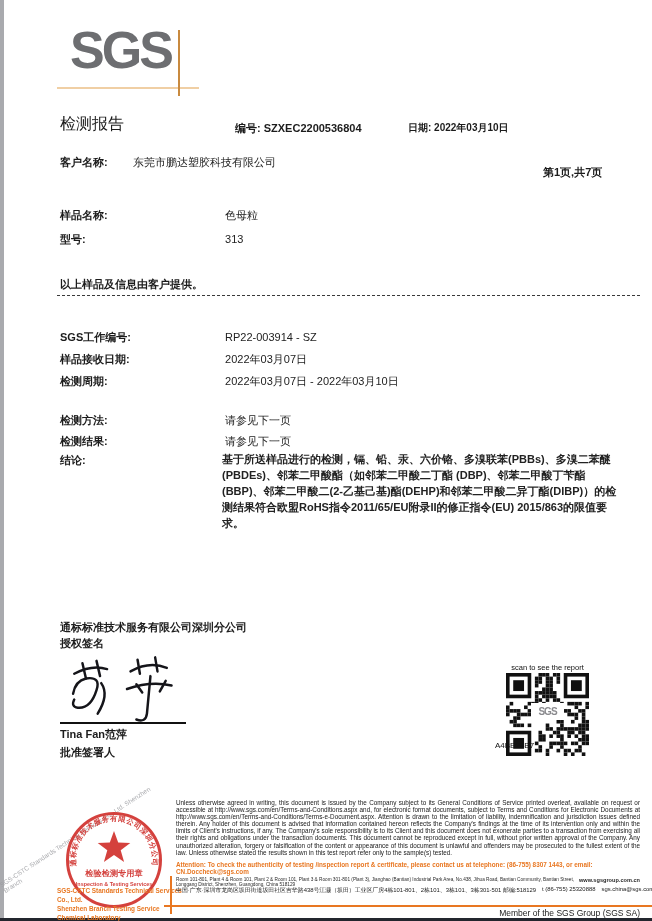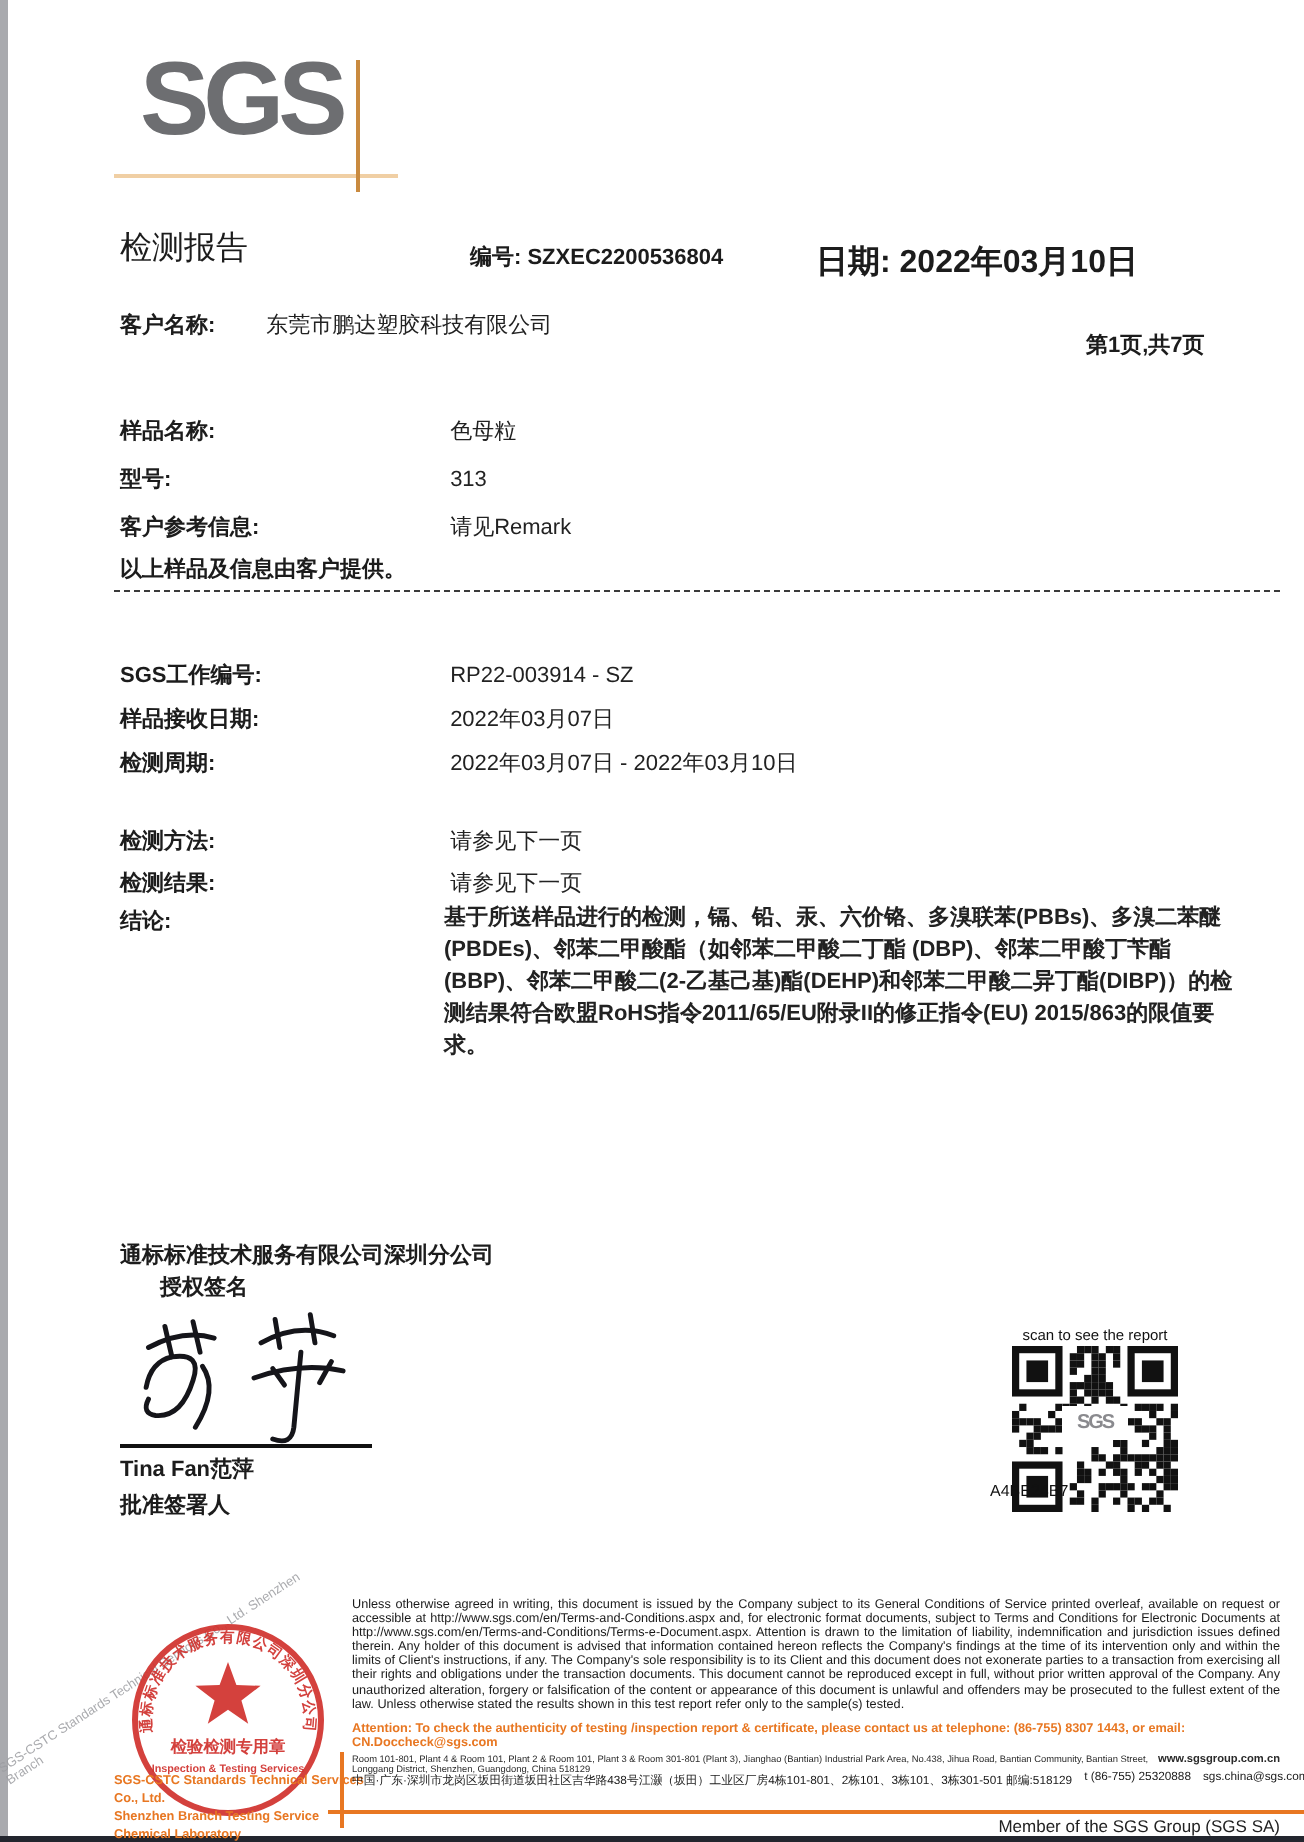--- a/index.html
+++ b/index.html
@@ -8,40 +8,40 @@
   .edge-left{position:absolute;left:0;top:0;width:4px;height:921px;background:#a9aaae;}
   .edge-bottom{position:absolute;left:0;top:918px;width:652px;height:3px;background:#23262e;}
 
   
   .logo{position:absolute;left:70px;top:24px;font-size:52px;font-weight:bold;color:#6d6e71;
         letter-spacing:-3px;line-height:1;}
   .logo-hline{position:absolute;left:57px;top:87px;width:142px;height:2px;background:#f0cf a4;background:#f0cfa4;}
   .logo-vline{position:absolute;left:178px;top:30px;width:2px;height:66px;background:#c98a3f;}
   .doc-title{position:absolute;left:60px;top:114px;font-size:16px;font-weight:normal;}
   .hdr-no{position:absolute;left:235px;top:121px;font-size:11px;font-weight:bold;}
-  .hdr-date{position:absolute;left:408px;top:121px;font-size:16px;font-weight:bold;}
+  .hdr-date{position:absolute;left:408px;top:121px;font-size:10px;font-weight:bold;}
   .hdr-page{position:absolute;left:543px;top:121px;font-size:11px;font-weight:bold;margin-top:44px;}
 
   
   .row{position:absolute;left:60px;font-size:11px;white-space:nowrap;}
   .row .lab{display:inline-block;font-weight:bold;}
   .lab-w70{width:70px;}
   .lab-w162{width:162px;}
   .val{font-weight:400;color:#222;}
   .note{position:absolute;left:60px;top:277px;font-size:11px;font-weight:bold;}
   .dashline{position:absolute;left:57px;top:295px;width:585px;height:1px;
             background:repeating-linear-gradient(90deg,#3a3a3a 0 3px,transparent 3px 5px);}
 
   .conclusion{position:absolute;left:222px;top:451px;width:398px;font-size:11px;
               line-height:16px;font-weight:600;color:#222;}
   .conclusion-lab{position:absolute;left:60px;top:453px;font-size:11px;font-weight:bold;}
 
   
   .sig-company{position:absolute;left:60px;top:620px;font-size:11px;font-weight:600;}
-  .sig-auth{position:absolute;left:60px;top:636px;font-size:11px;font-weight:600;margin-left:20px;}
+  .sig-auth{position:absolute;left:60px;top:636px;font-size:11px;font-weight:600;}
   .sig-svg{position:absolute;left:62px;top:655px;}
   .sig-line{position:absolute;left:60px;top:722px;width:126px;height:2px;background:#111;}
   .sig-name{position:absolute;left:60px;top:727px;font-size:11px;font-weight:bold;}
   .sig-title{position:absolute;left:60px;top:745px;font-size:11px;font-weight:600;}
 
   
   .qr-caption{position:absolute;left:495px;top:663px;width:105px;text-align:center;font-size:7.5px;color:#111;}
   .qr-box{position:absolute;left:506px;top:673px;width:83px;height:83px;}
   .qr-code-text{position:absolute;left:495px;top:741px;width:105px;text-align:left;font-size:8px;color:#111;}
   .qr-logo{position:absolute;left:531px;top:703px;width:33px;height:17px;background:#fff;
@@ -89,24 +89,20 @@
     <span class="val">东莞市鹏达塑胶科技有限公司</span>
   </div>
 
   <div class="row" style="top:208px">
     <span class="lab lab-w162">样品名称:</span>
     <span class="val">色母粒</span>
   </div>
   <div class="row" style="top:232px">
     <span class="lab lab-w162">型号:</span>
     <span class="val">313</span>
-  </div>
-  <div class="row" style="top:256px">
-    <span class="lab lab-w162">客户参考信息:</span>
-    <span class="val">请见Remark</span>
   </div>
   <div class="note">以上样品及信息由客户提供。</div>
   <div class="dashline"></div>
 
   <div class="row" style="top:330px">
     <span class="lab lab-w162">SGS工作编号:</span>
     <span class="val">RP22-003914 - SZ</span>
   </div>
   <div class="row" style="top:352px">
     <span class="lab lab-w162">样品接收日期:</span>

